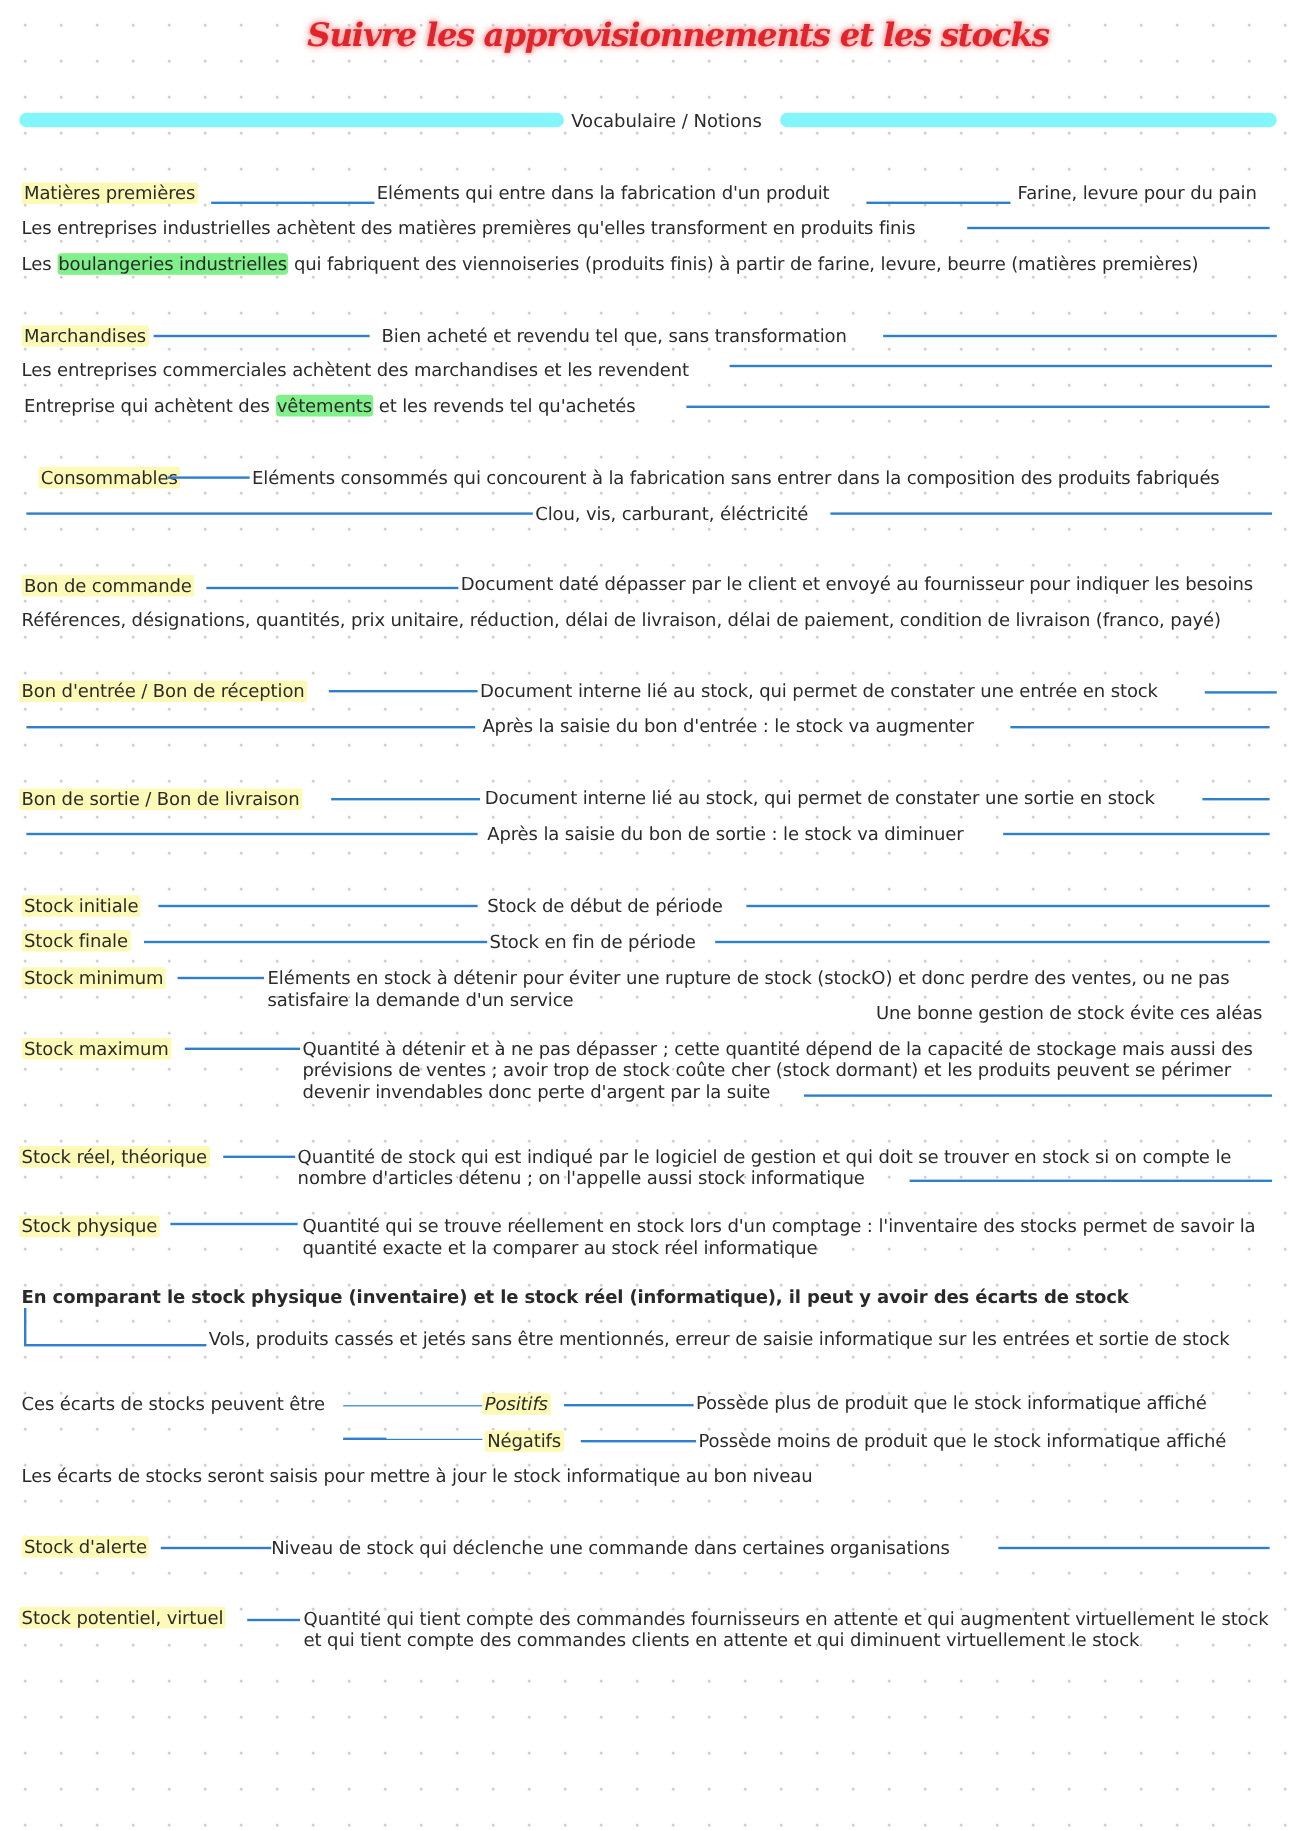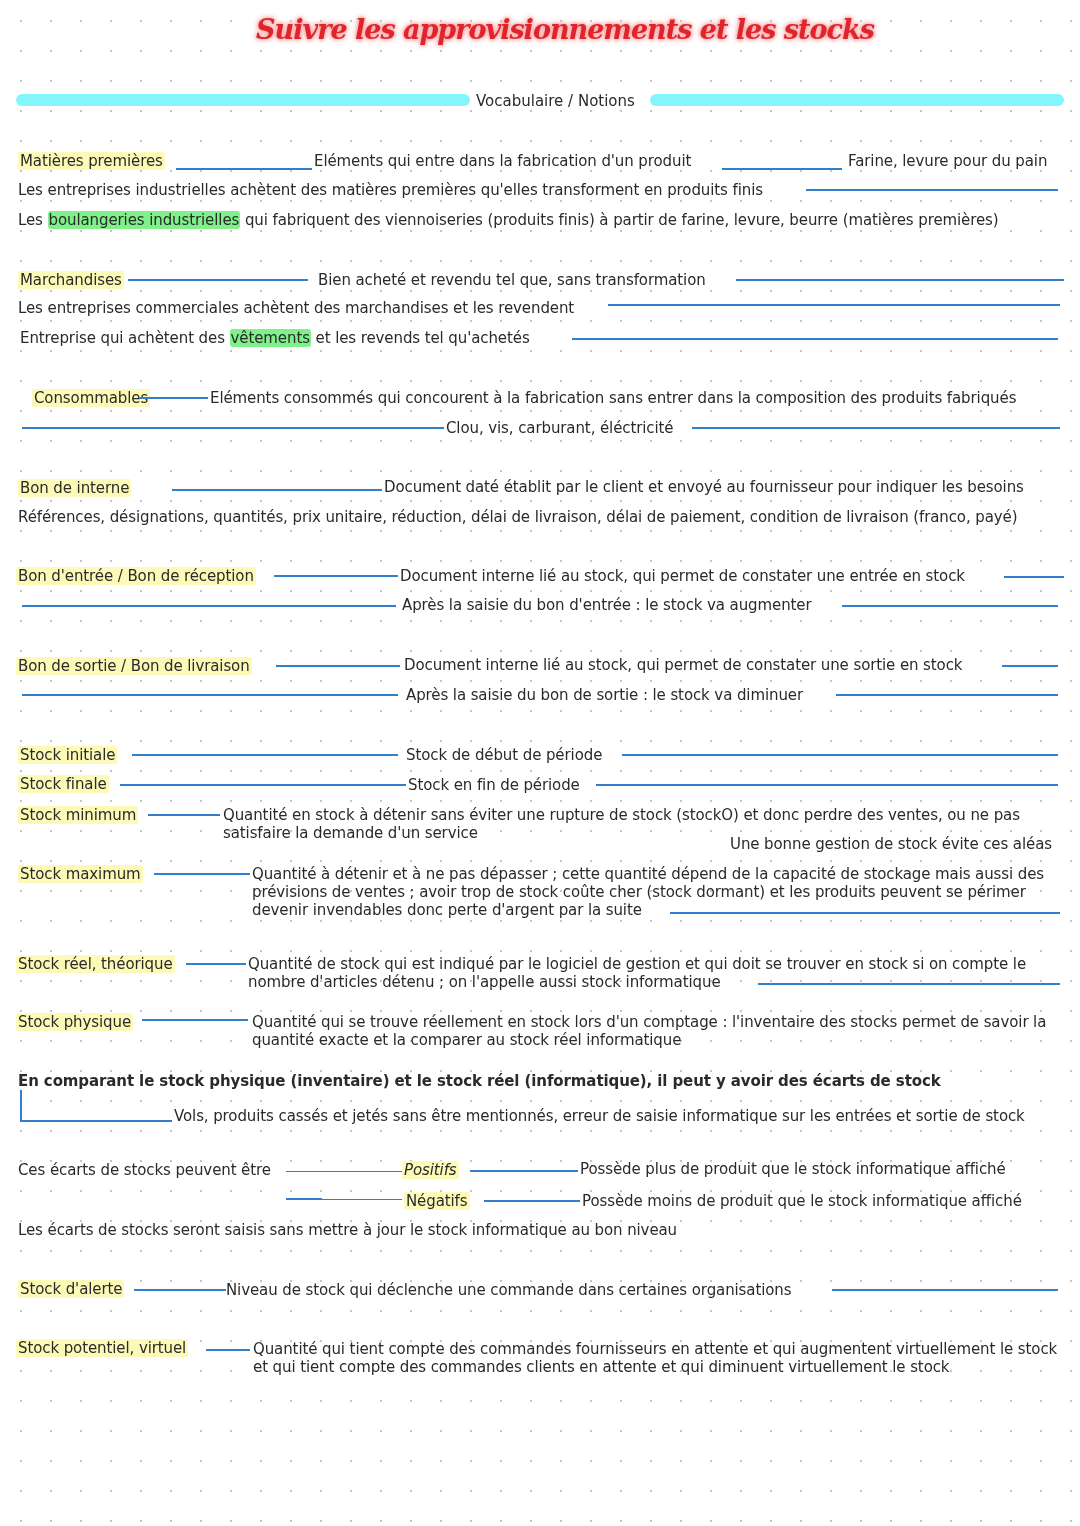--- a/index.html
+++ b/index.html
@@ -62,23 +62,23 @@
 <div>
   <span class="t" style="left:18px;top:389px;margin-left:16px;"><span class="hl-y">Consommables</span></span>
   <div class="ln" style="left:140px;top:397px;width:68px;"></div>
   <span class="t" style="left:210px;top:389px;">Eléments consommés qui concourent à la fabrication sans entrer dans la composition des produits fabriqués</span>
   <div class="ln" style="left:22px;top:427px;width:422px;"></div>
   <span class="t" style="left:446px;top:419px;">Clou, vis, carburant, éléctricité</span>
   <div class="ln" style="left:692px;top:427px;width:368px;"></div>
 </div>
 
 <div>
-  <span class="t" style="left:20px;top:479px;"><span class="hl-y">Bon de interne</span></span>
+  <span class="t" style="left:20px;top:479px;"><span class="hl-y">Bon de commande</span></span>
   <div class="ln" style="left:172px;top:489px;width:210px;"></div>
-  <span class="t" style="left:384px;top:478px;">Document daté établit par le client et envoyé au fournisseur pour indiquer les besoins</span>
+  <span class="t" style="left:384px;top:478px;">Document daté dépasser par le client et envoyé au fournisseur pour indiquer les besoins</span>
   <span class="t" style="left:18px;top:508px;">Références, désignations, quantités, prix unitaire, réduction, délai de livraison, délai de paiement, condition de livraison (franco, payé)</span>
 </div>
 
 <div>
   <span class="t" style="left:18px;top:567px;"><span class="hl-y">Bon d'entrée / Bon de réception</span></span>
   <div class="ln" style="left:274px;top:575px;width:124px;"></div>
   <span class="t" style="left:400px;top:567px;">Document interne lié au stock, qui permet de constater une entrée en stock</span>
   <div class="ln" style="left:1004px;top:576px;width:60px;"></div>
   <div class="ln" style="left:22px;top:605px;width:374px;"></div>
   <span class="t" style="left:402px;top:596px;">Après la saisie du bon d'entrée : le stock va augmenter</span>
@@ -105,21 +105,21 @@
 <div>
   <span class="t" style="left:20px;top:775px;"><span class="hl-y">Stock finale</span></span>
   <div class="ln" style="left:120px;top:784px;width:286px;"></div>
   <span class="t" style="left:408px;top:776px;">Stock en fin de période</span>
   <div class="ln" style="left:596px;top:784px;width:462px;"></div>
 </div>
 
 <div>
   <span class="t" style="left:20px;top:806px;"><span class="hl-y">Stock minimum</span></span>
   <div class="ln" style="left:148px;top:814px;width:72px;"></div>
-  <span class="t wrap" style="left:223px;top:806px;width:850px;">Quantité en stock à détenir sans éviter une rupture de stock (stockO) et donc perdre des ventes, ou ne pas satisfaire la demande d'un service</span>
+  <span class="t wrap" style="left:223px;top:806px;width:850px;">Eléments en stock à détenir pour éviter une rupture de stock (stockO) et donc perdre des ventes, ou ne pas satisfaire la demande d'un service</span>
   <span class="t" style="left:730px;top:835px;">Une bonne gestion de stock évite ces aléas</span>
 </div>
 
 <div>
   <span class="t" style="left:20px;top:865px;"><span class="hl-y">Stock maximum</span></span>
   <div class="ln" style="left:154px;top:873px;width:96px;"></div>
   <span class="t wrap" style="left:252px;top:865px;width:822px;">Quantité à détenir et à ne pas dépasser ; cette quantité dépend de la capacité de stockage mais aussi des prévisions de ventes ; avoir trop de stock coûte cher (stock dormant) et les produits peuvent se périmer devenir invendables donc perte d'argent par la suite</span>
   <div class="ln" style="left:670px;top:912px;width:390px;"></div>
 </div>
 
@@ -147,21 +147,21 @@
   <span class="t" style="left:404px;top:1161px;font-style:italic;"><span class="hl-y">Positifs</span></span>
   <div class="ln" style="left:470px;top:1170px;width:108px;"></div>
   <span class="t" style="left:580px;top:1160px;">Possède plus de produit que le stock informatique affiché</span>
 
   <div class="ln thin" style="left:286px;top:1199px;width:116px;"></div>
   <div class="ln" style="left:286px;top:1198px;width:36px;"></div>
   <span class="t" style="left:406px;top:1192px;"><span class="hl-y">Négatifs</span></span>
   <div class="ln" style="left:484px;top:1200px;width:96px;"></div>
   <span class="t" style="left:582px;top:1192px;">Possède moins de produit que le stock informatique affiché</span>
 
-  <span class="t" style="left:18px;top:1221px;">Les écarts de stocks seront saisis sans mettre à jour le stock informatique au bon niveau</span>
+  <span class="t" style="left:18px;top:1221px;">Les écarts de stocks seront saisis pour mettre à jour le stock informatique au bon niveau</span>
 </div>
 
 <div>
   <span class="t" style="left:20px;top:1280px;"><span class="hl-y">Stock d'alerte</span></span>
   <div class="ln" style="left:134px;top:1289px;width:92px;"></div>
   <span class="t" style="left:226px;top:1281px;">Niveau de stock qui déclenche une commande dans certaines organisations</span>
   <div class="ln" style="left:832px;top:1289px;width:226px;"></div>
 </div>
 
 <div>

